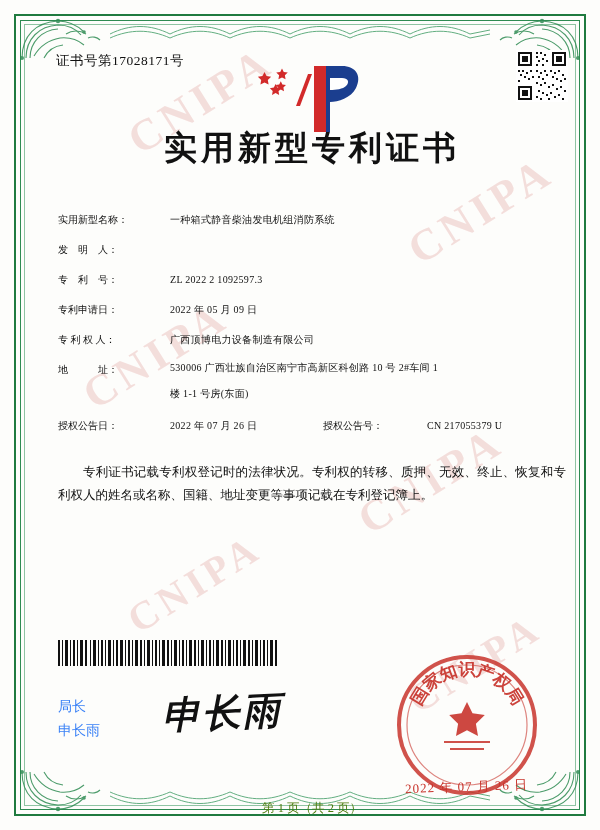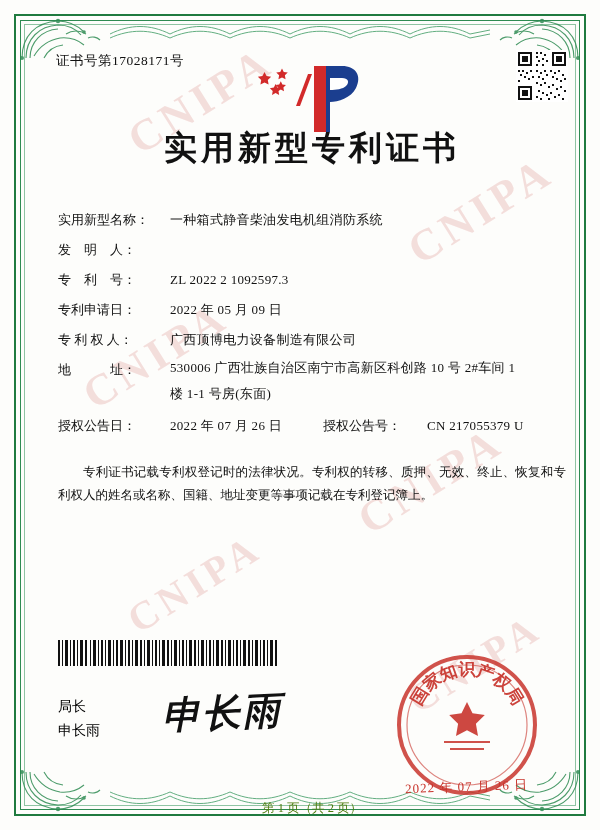--- a/index.html
+++ b/index.html
@@ -137,21 +137,21 @@
   }
 
   .fields {
     margin-top: 34px;
     padding-left: 6px;
   }
   .field-row {
     display: flex;
     align-items: flex-start;
     font-family: "Liberation Serif", serif;
-    font-size: 13px;
+    font-size: 10px;
     line-height: 30px;
     color: #111;
   }
   .field-label {
     width: 112px;
     flex: 0 0 112px;
     letter-spacing: 0px;
     white-space: pre;
   }
   .field-value {
@@ -194,21 +194,21 @@
   .barcode svg { display:block; }
 
   
   .sign-block {
     position: absolute;
     left: 6px;
     top: 655px;
     font-family: "Liberation Serif", serif;
     font-size: 14px;
     line-height: 24px;
-    color: #000000;
+    color: #3b82f6;
   }
   .sign-hand {
     position: absolute;
     left: 110px;
     top: 648px;
     font-family: "Liberation Serif", serif;
     font-size: 38px;
     font-style: italic;
     font-weight: bold;
     letter-spacing: 2px;

